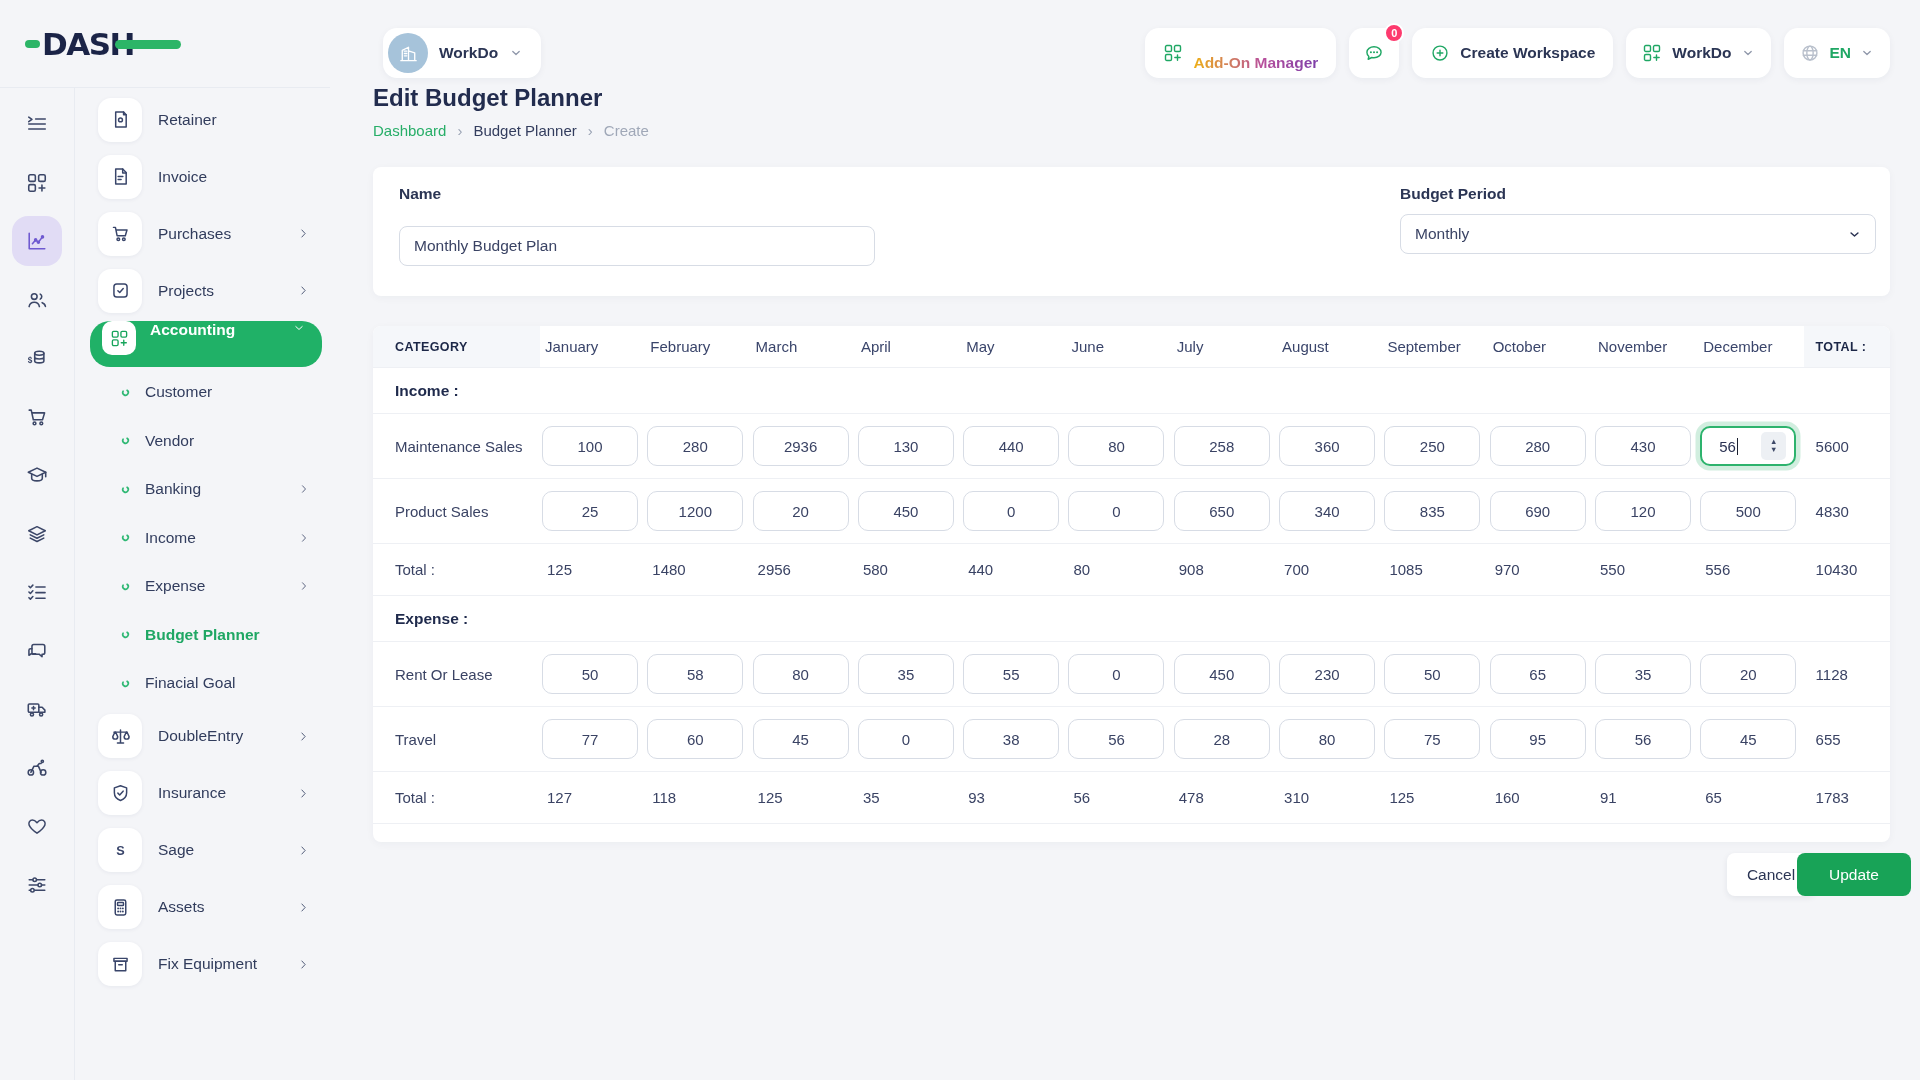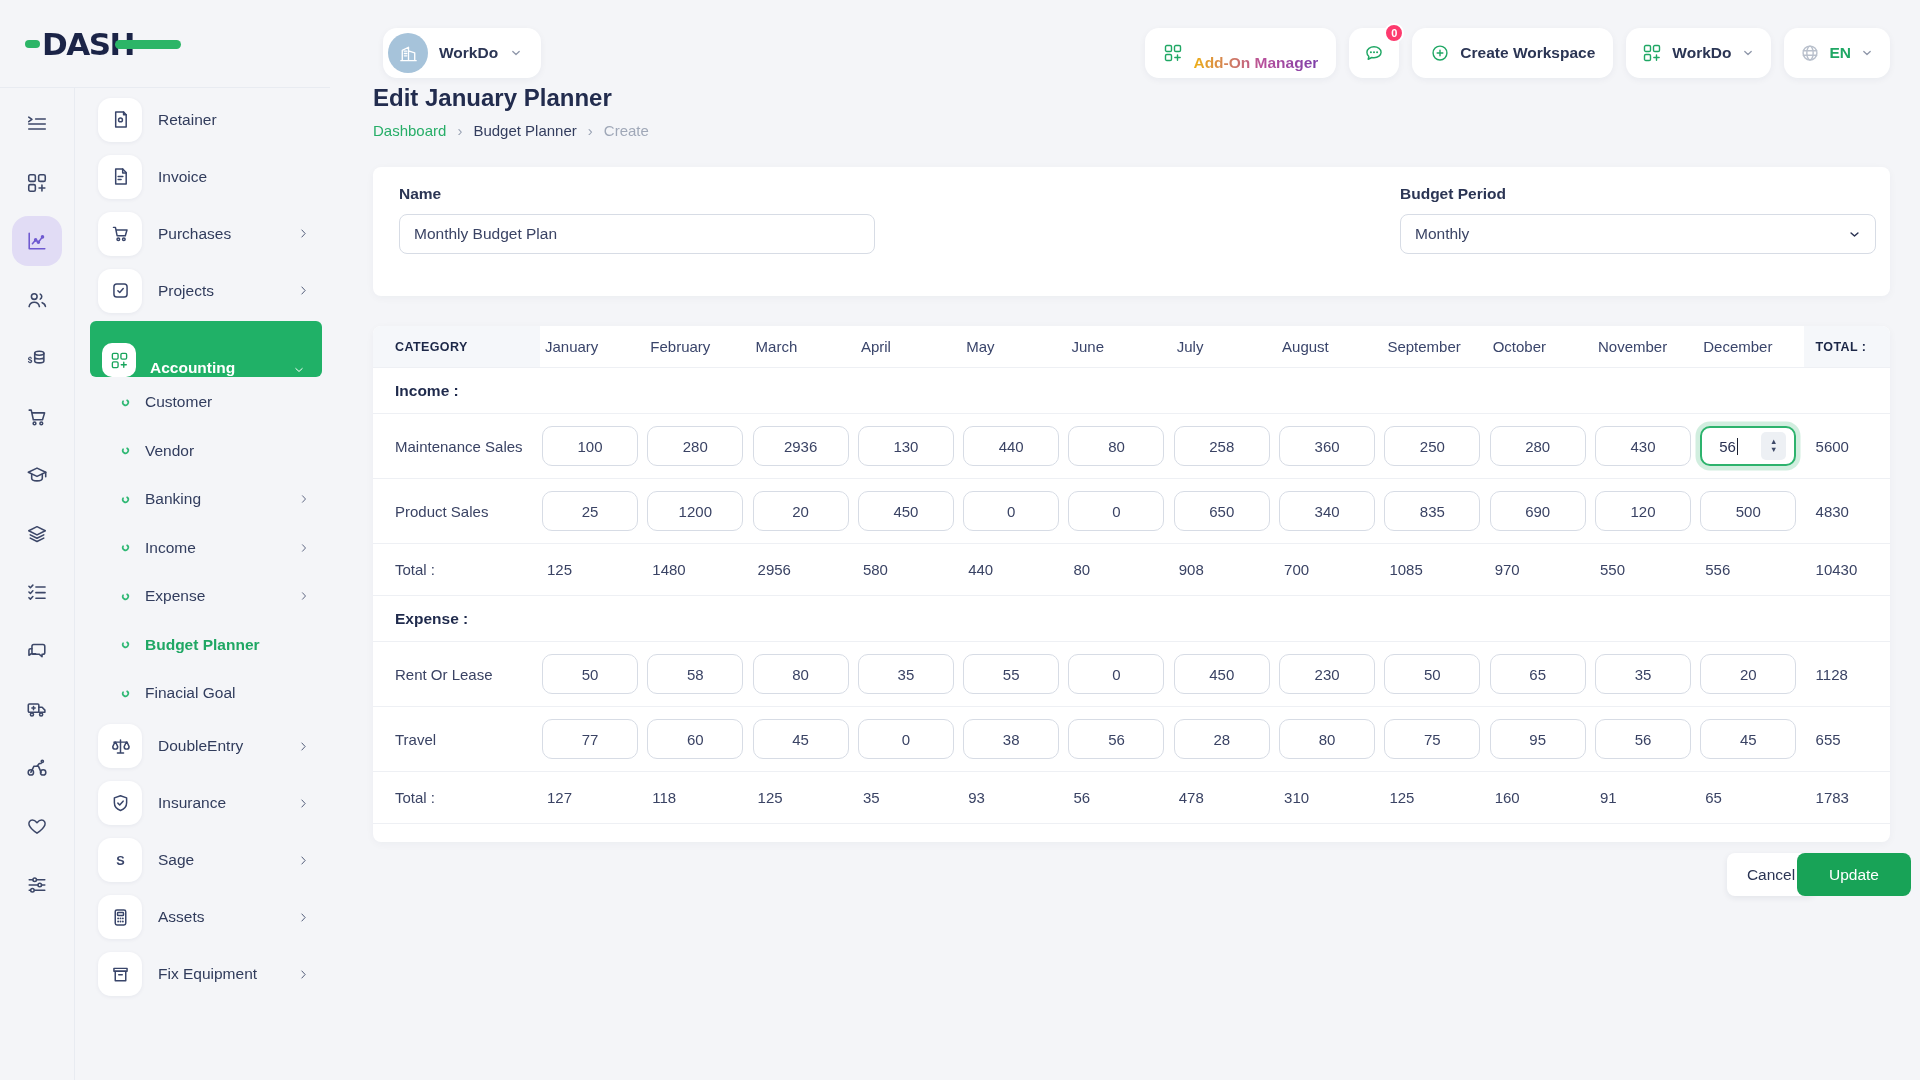--- a/index.html
+++ b/index.html
@@ -26,21 +26,21 @@
   .ric { width:22px; height:22px; display:block; }
 
   
   .menu { position:absolute; left:75px; top:84px; width:255px; height:992px; padding-top:7px; overflow:hidden; }
   .menu-item { height:57px; display:flex; align-items:center; padding-left:23px; position:relative; cursor:pointer; }
   .mibox { width:44px; height:44px; background:#fff; border-radius:13px; display:flex; align-items:center; justify-content:center;
            color:#39456a; box-shadow:0 1px 4px rgba(25,39,80,.06); flex:0 0 auto; }
   .mic { width:21px; height:21px; display:block; }
   .milabel { margin-left:16px; font-size:15.5px; font-weight:500; color:#313c5c; }
   .michev { position:absolute; right:20px; width:13px; height:13px; color:#434e6e; }
-  .acc-pill { height:56px; margin:2px 8px 1px 15px; background:#20b167; border-radius:6px; display:flex; align-items:flex-end;
+  .acc-pill { height:46px; margin:2px 8px 1px 15px; background:#20b167; border-radius:20px; display:flex; align-items:flex-start;
               padding-left:12px; position:relative; cursor:pointer; }
   .acc-box { width:34px; height:34px; background:#fff; border-radius:10px; display:flex; align-items:center; justify-content:center; color:#17a45b; }
   .acc-box .mic { width:19px; height:19px; }
   .acc-label { margin-left:14px; color:#fff; font-weight:700; font-size:15.5px; }
   .acc-chev { position:absolute; right:16px; width:14px; height:14px; color:#fff; }
   .menu-sub { height:48.5px; display:flex; align-items:center; padding-left:45px; position:relative; cursor:pointer; }
   .sub-dot { width:11px; height:11px; color:#2fb874; flex:0 0 auto; }
   .sub-label { margin-left:14px; font-size:15.5px; font-weight:500; color:#323d5e; }
   .menu-sub.active .sub-label { color:#1fa764; font-weight:700; }
   .sub-chev { position:absolute; right:20px; width:12px; height:12px; color:#434e6e; }
@@ -79,21 +79,21 @@
   .bc-last { color:#a0a8b8; }
   .bc-sep { color:#9aa3b4; font-size:15px; }
 
   
   .card { background:#fff; border-radius:8px; box-shadow:0 2px 8px rgba(24,40,74,.04); }
   .form-card { position:absolute; left:373px; top:167px; width:1517px; height:129px; padding:18px 14px 0 26px;
                display:flex; justify-content:space-between; }
   .fcol { width:476px; }
   .flabel { font-size:15.5px; font-weight:700; color:#2b3554; margin-bottom:11px; }
   .tinput { width:100%; height:40px; border:1px solid #d7dce5; border-radius:8px; padding:0 14px; font-size:15.5px;
-            color:#3a4364; font-family:inherit; background:#fff; outline:none; }
+            color:#3a4364; font-family:inherit; background:#fff; outline:none;margin-top:12px; }
   .sel { width:100%; height:40px; border:1px solid #d7dce5; border-radius:8px; background:#fff; position:relative;
          display:flex; align-items:center; padding:0 34px 0 14px; font-size:15.5px; color:#3a4364; cursor:pointer; }
   .sel-chev { position:absolute; right:13px; width:15px; height:15px; color:#2a3252; }
   .sel-chev .ic { stroke-width:2.3; }
 
   
   .table-card { position:absolute; left:373px; top:326px; width:1517px; height:516px; overflow:hidden; }
   .trow { display:grid; grid-template-columns:167px repeat(12,105.3px) 1fr; align-items:center; border-bottom:1px solid #eef0f4; }
   .t-head { height:42px; }
   .t-section { height:46px; display:flex; align-items:center; padding-left:22px; border-bottom:1px solid #eef0f4; }
@@ -604,21 +604,21 @@
         </span>
       <span class="lang-label">EN</span>
       <span class="chev">
           <svg class="ic" viewBox="0 0 24 24">
             <path d="M6.5 9.5l5.5 5 5.5-5"></path>
           </svg>
         </span>
     </div>
   </div>
 
-  <div class="page-title">Edit January Planner</div>
+  <div class="page-title">Edit Budget Planner</div>
   <div class="breadcrumb">
       <span class="bc-link">Dashboard</span>
       <span class="bc-sep">›</span>
       <span class="bc-mid">Budget Planner</span>
       <span class="bc-sep">›</span>
       <span class="bc-last">Create</span>
     </div>
 
   <div class="card form-card">
     <div class="fcol">

